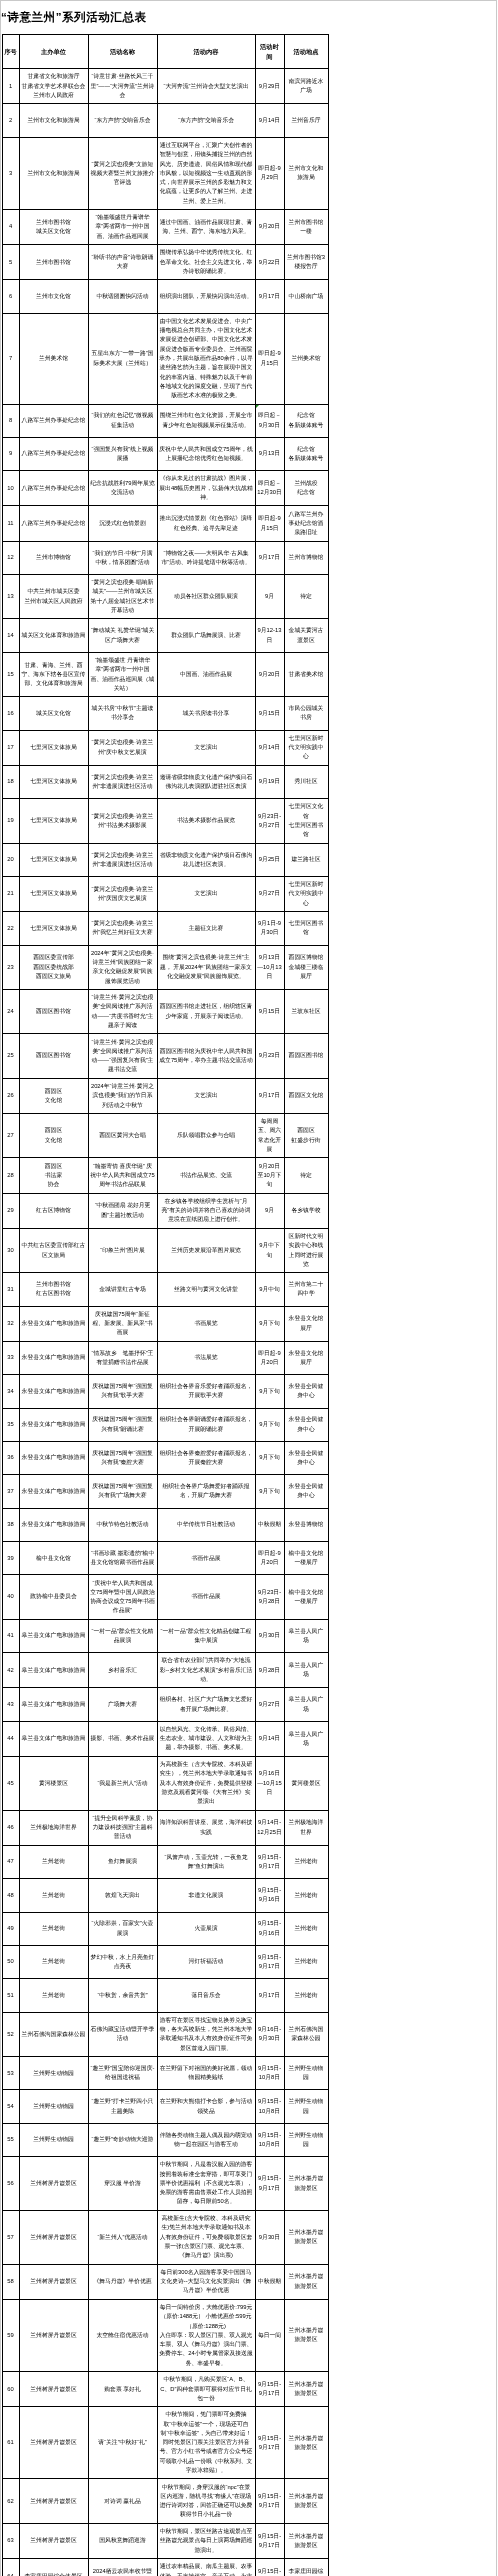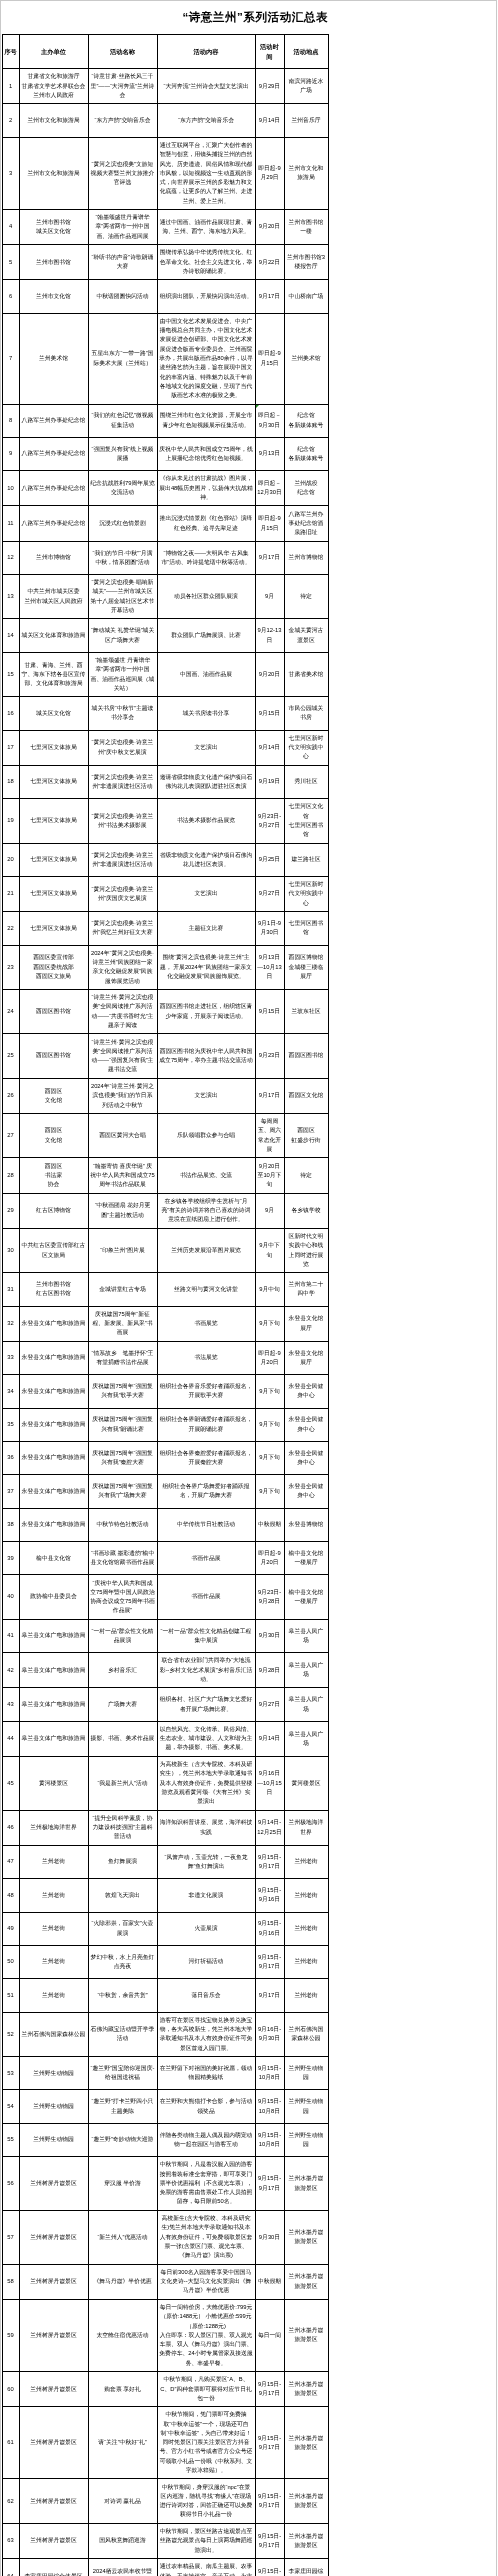--- a/index.html
+++ b/index.html
@@ -1,19 +1,19 @@
 <!DOCTYPE html>
 <html style="font-size:8.4px"><head>
 <meta charset="utf-8">
 <style>
   html,body{margin:0;padding:0;background:#ffffff;color:#000;
     font-family:"Liberation Sans","DejaVu Sans",sans-serif;}
   .page{width:497px;min-height:2574px;border:0.5px solid #c9c9c9;box-sizing:border-box;
     background:#fff;padding-top:5.3px;}
-  .title{width:327px;text-align:right;font-size:11.6px;font-weight:bold;
+  .title{width:327px;text-align:left;font-size:11.6px;font-weight:bold;
     letter-spacing:0.5px;margin:4.2px 0 8.4px 0;}
   table.summary{border-collapse:collapse;table-layout:fixed;width:327px;margin-left:0.5px;}
   table.summary th,table.summary td{
     border:1.1px solid #000;text-align:center;vertical-align:middle;
     font-size:5.8px;line-height:1.6;padding:3.2px 1.6px;word-break:break-all;
     white-space:pre-line;}
   table.summary th{font-size:6.3px;font-weight:bold;height:27px;white-space:normal;}
   table.summary td{height:26px;}
   td.has-marker{position:relative;}
   .corner-mark{position:absolute;top:0;left:0;width:0;height:0;

